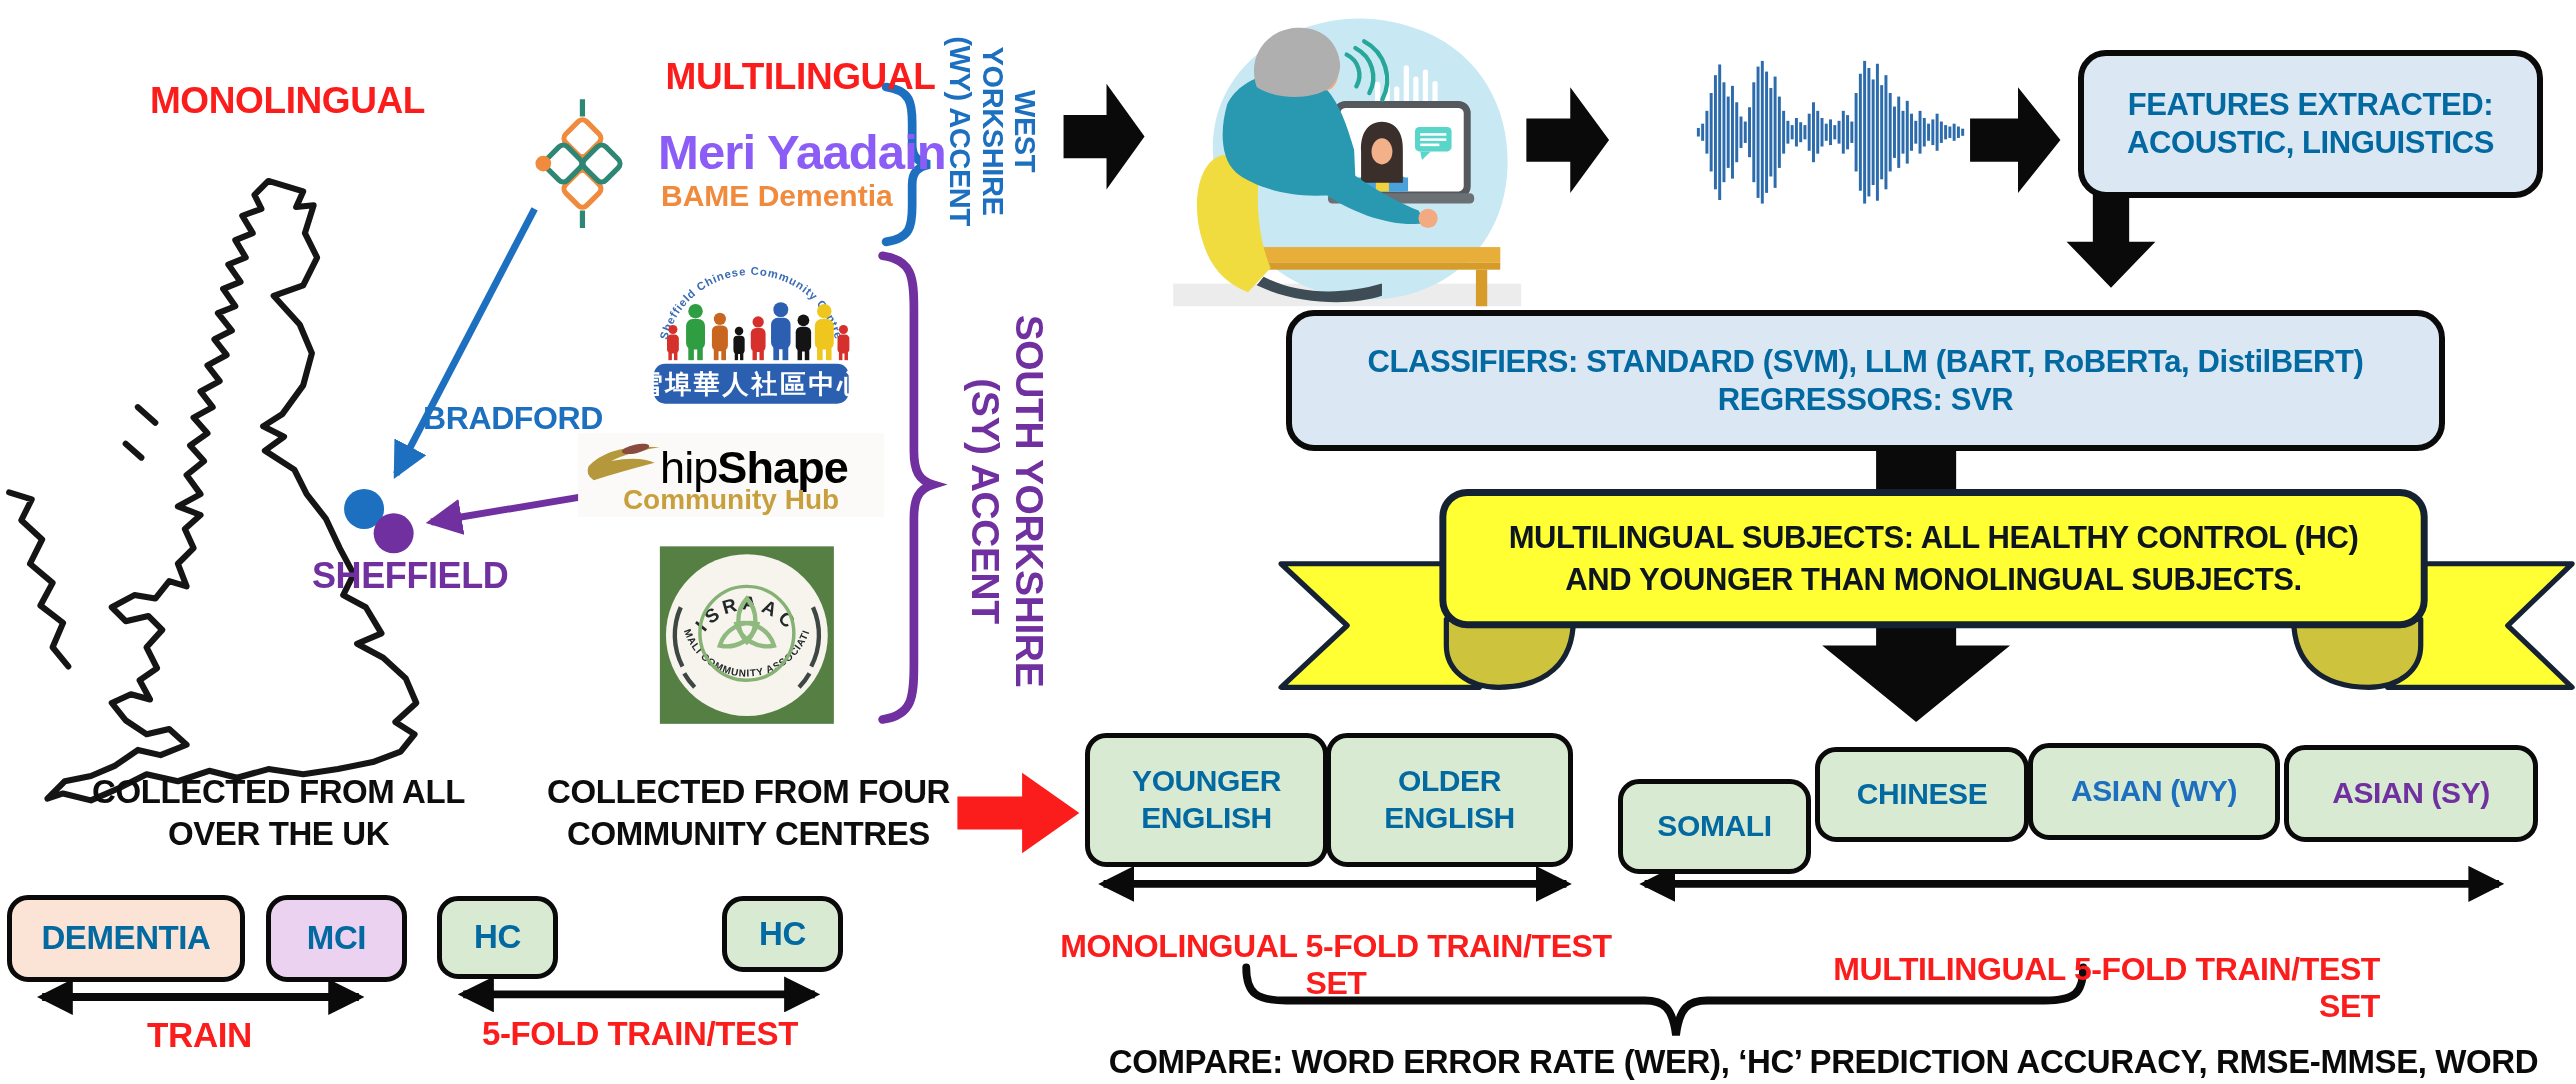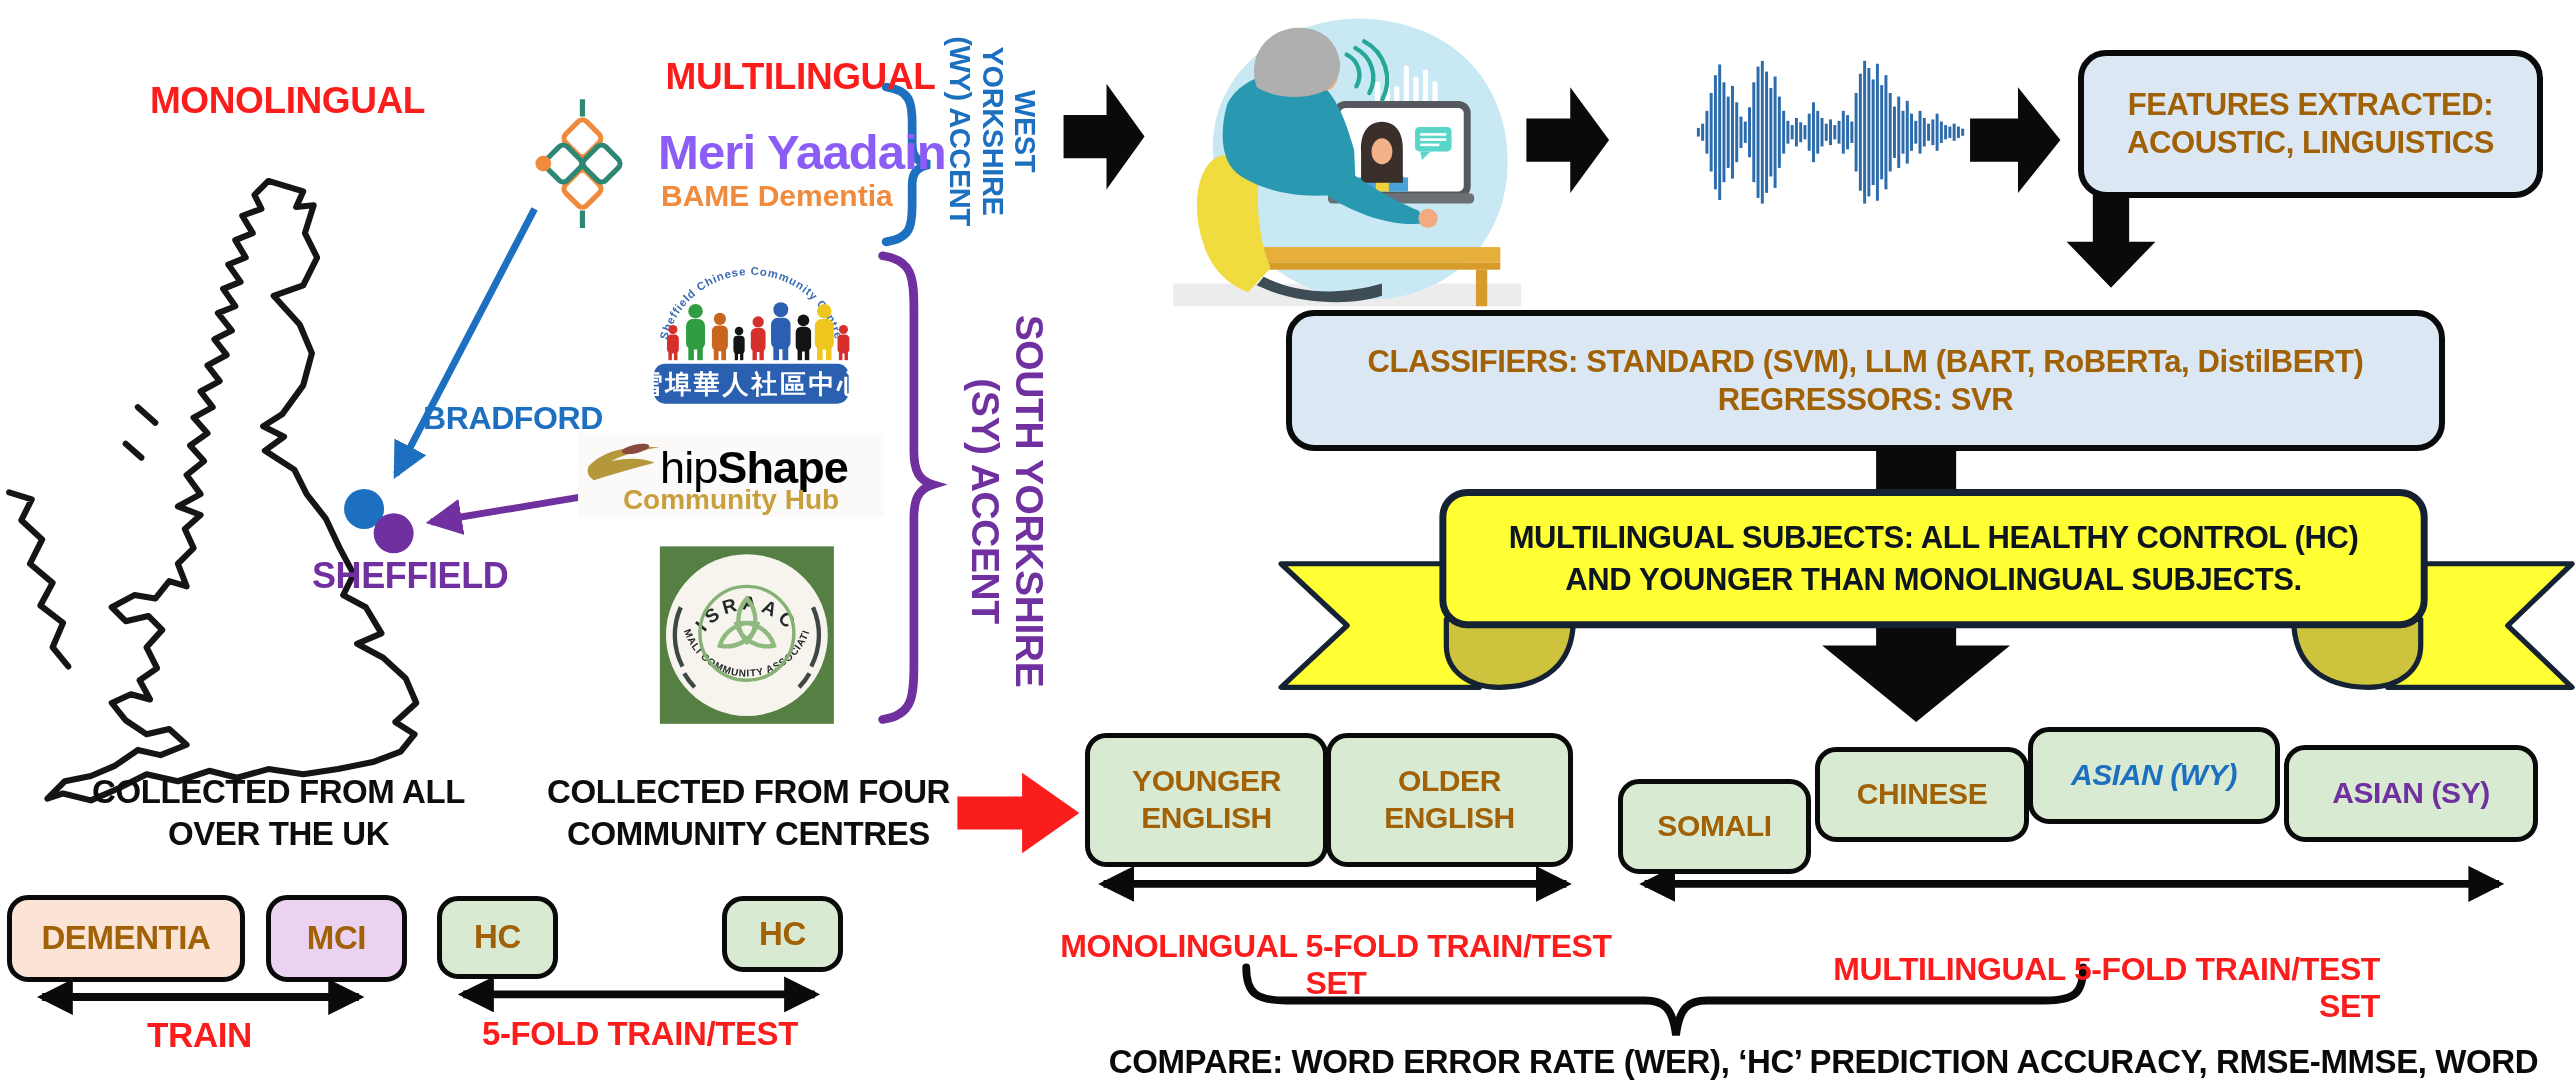--- a/index.html
+++ b/index.html
@@ -5,21 +5,21 @@
   html,body{margin:0;padding:0;background:#ffffff;}
   body{font-family:"Liberation Sans",sans-serif;}
   #canvas{position:relative;width:2576px;height:1084px;background:#ffffff;overflow:hidden;}
   .abs{position:absolute;}
   .lbl{font-weight:800;letter-spacing:-0.4px;}
   .red{color:#FB1C1C;}
   .c-blue{color:#1D6FBF;}
   .c-purple{color:#7030A0;}
   .center{text-align:center;}
   .box{position:absolute;display:flex;flex-direction:column;align-items:center;justify-content:center;
-       border:5.2px solid #0a0a0a;border-radius:21px;font-weight:800;letter-spacing:-0.4px;color:#a16207;line-height:1.22;}
+       border:5.2px solid #0a0a0a;border-radius:21px;font-weight:800;letter-spacing:-0.4px;color:#0369a1;line-height:1.22;}
   .bluebox{background:#DCE7F4;border-width:6.1px;border-radius:28px;font-size:31px;}
   .greenbox{background:#D9EAD3;font-size:30px;}
   .vtext{position:absolute;transform-origin:0 0;transform:rotate(90deg);font-weight:800;letter-spacing:-0.4px;
          text-align:center;line-height:1.12;}
   .seglabel{position:absolute;font-weight:800;letter-spacing:-0.4px;font-size:32px;text-align:center;}
   .collected{position:absolute;font-weight:800;font-size:33px;line-height:1.28;text-align:center;color:#0d0d0d;letter-spacing:-0.4px;}
 </style>
 </head>
 <body>
 
@@ -322,21 +322,21 @@
   <div class="box greenbox" style="left:1326px;top:733px;width:237px;height:124px;z-index:2;">
     <span>OLDER</span>
     <span>ENGLISH</span>
   </div>
   <div class="box greenbox" style="left:1618px;top:747px;width:183px;height:85px;z-index:2;margin-top:32px;">
     <span>SOMALI</span>
   </div>
   <div class="box greenbox" style="left:1815px;top:747px;width:204px;height:85px;z-index:2;">
     <span>CHINESE</span>
   </div>
-  <div class="box greenbox c-blue" style="left:2028px;top:727px;width:242px;height:87px;color:#1D6FBF;z-index:2;font-style:italic;">
+  <div class="box greenbox c-blue" style="left:2028px;top:743px;width:242px;height:87px;color:#1D6FBF;z-index:2;">
     <span>ASIAN (WY)</span>
   </div>
   <div class="box greenbox" style="left:2284px;top:745px;width:244px;height:87px;color:#7030A0;z-index:2;">
     <span>ASIAN (SY)</span>
   </div>
 
   <div class="seglabel red" style="left:1036px;top:928px;width:600px;z-index:2;">MONOLINGUAL 5-FOLD TRAIN/TEST SET</div>
   <div class="seglabel red" style="left:1771px;top:951px;width:609px;z-index:2;text-align:right;">MULTILINGUAL 5-FOLD TRAIN/TEST SET</div>
 
   <div class="abs lbl center" style="left:1075px;top:1043px;width:1497px;font-size:33px;color:#0a0a0a;z-index:2;">COMPARE: WORD ERROR RATE (WER), ‘HC’ PREDICTION ACCURACY, RMSE-MMSE, WORD CLOUD</div>

